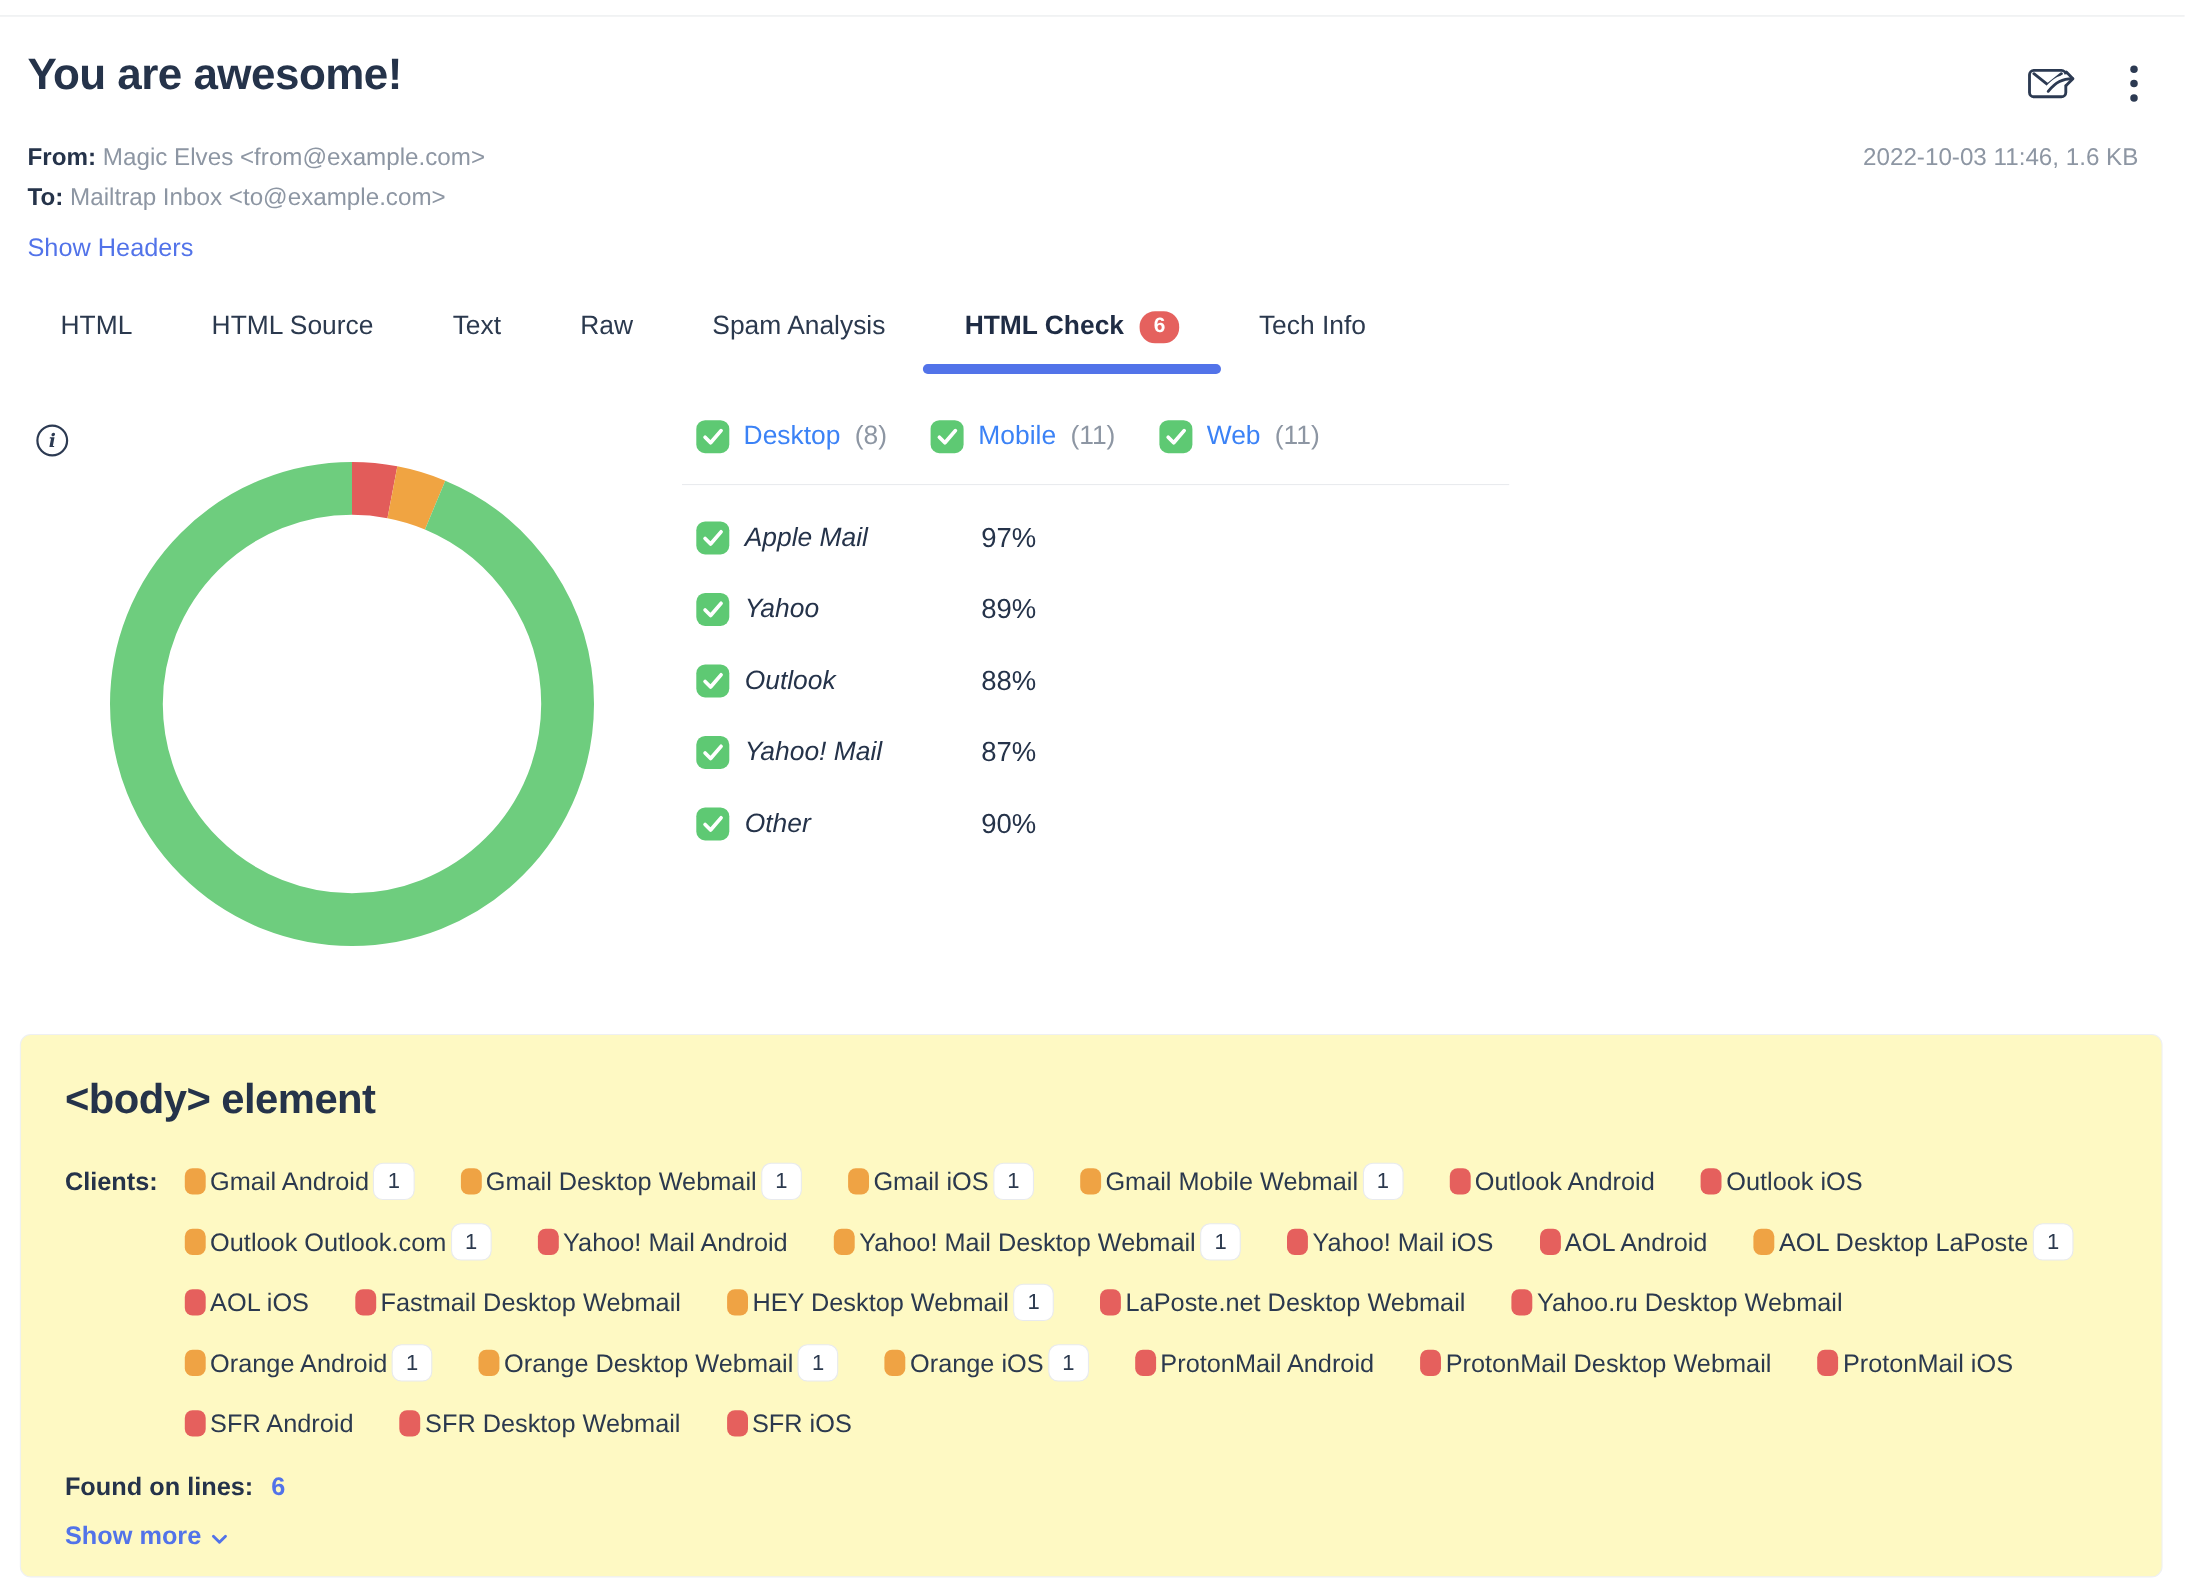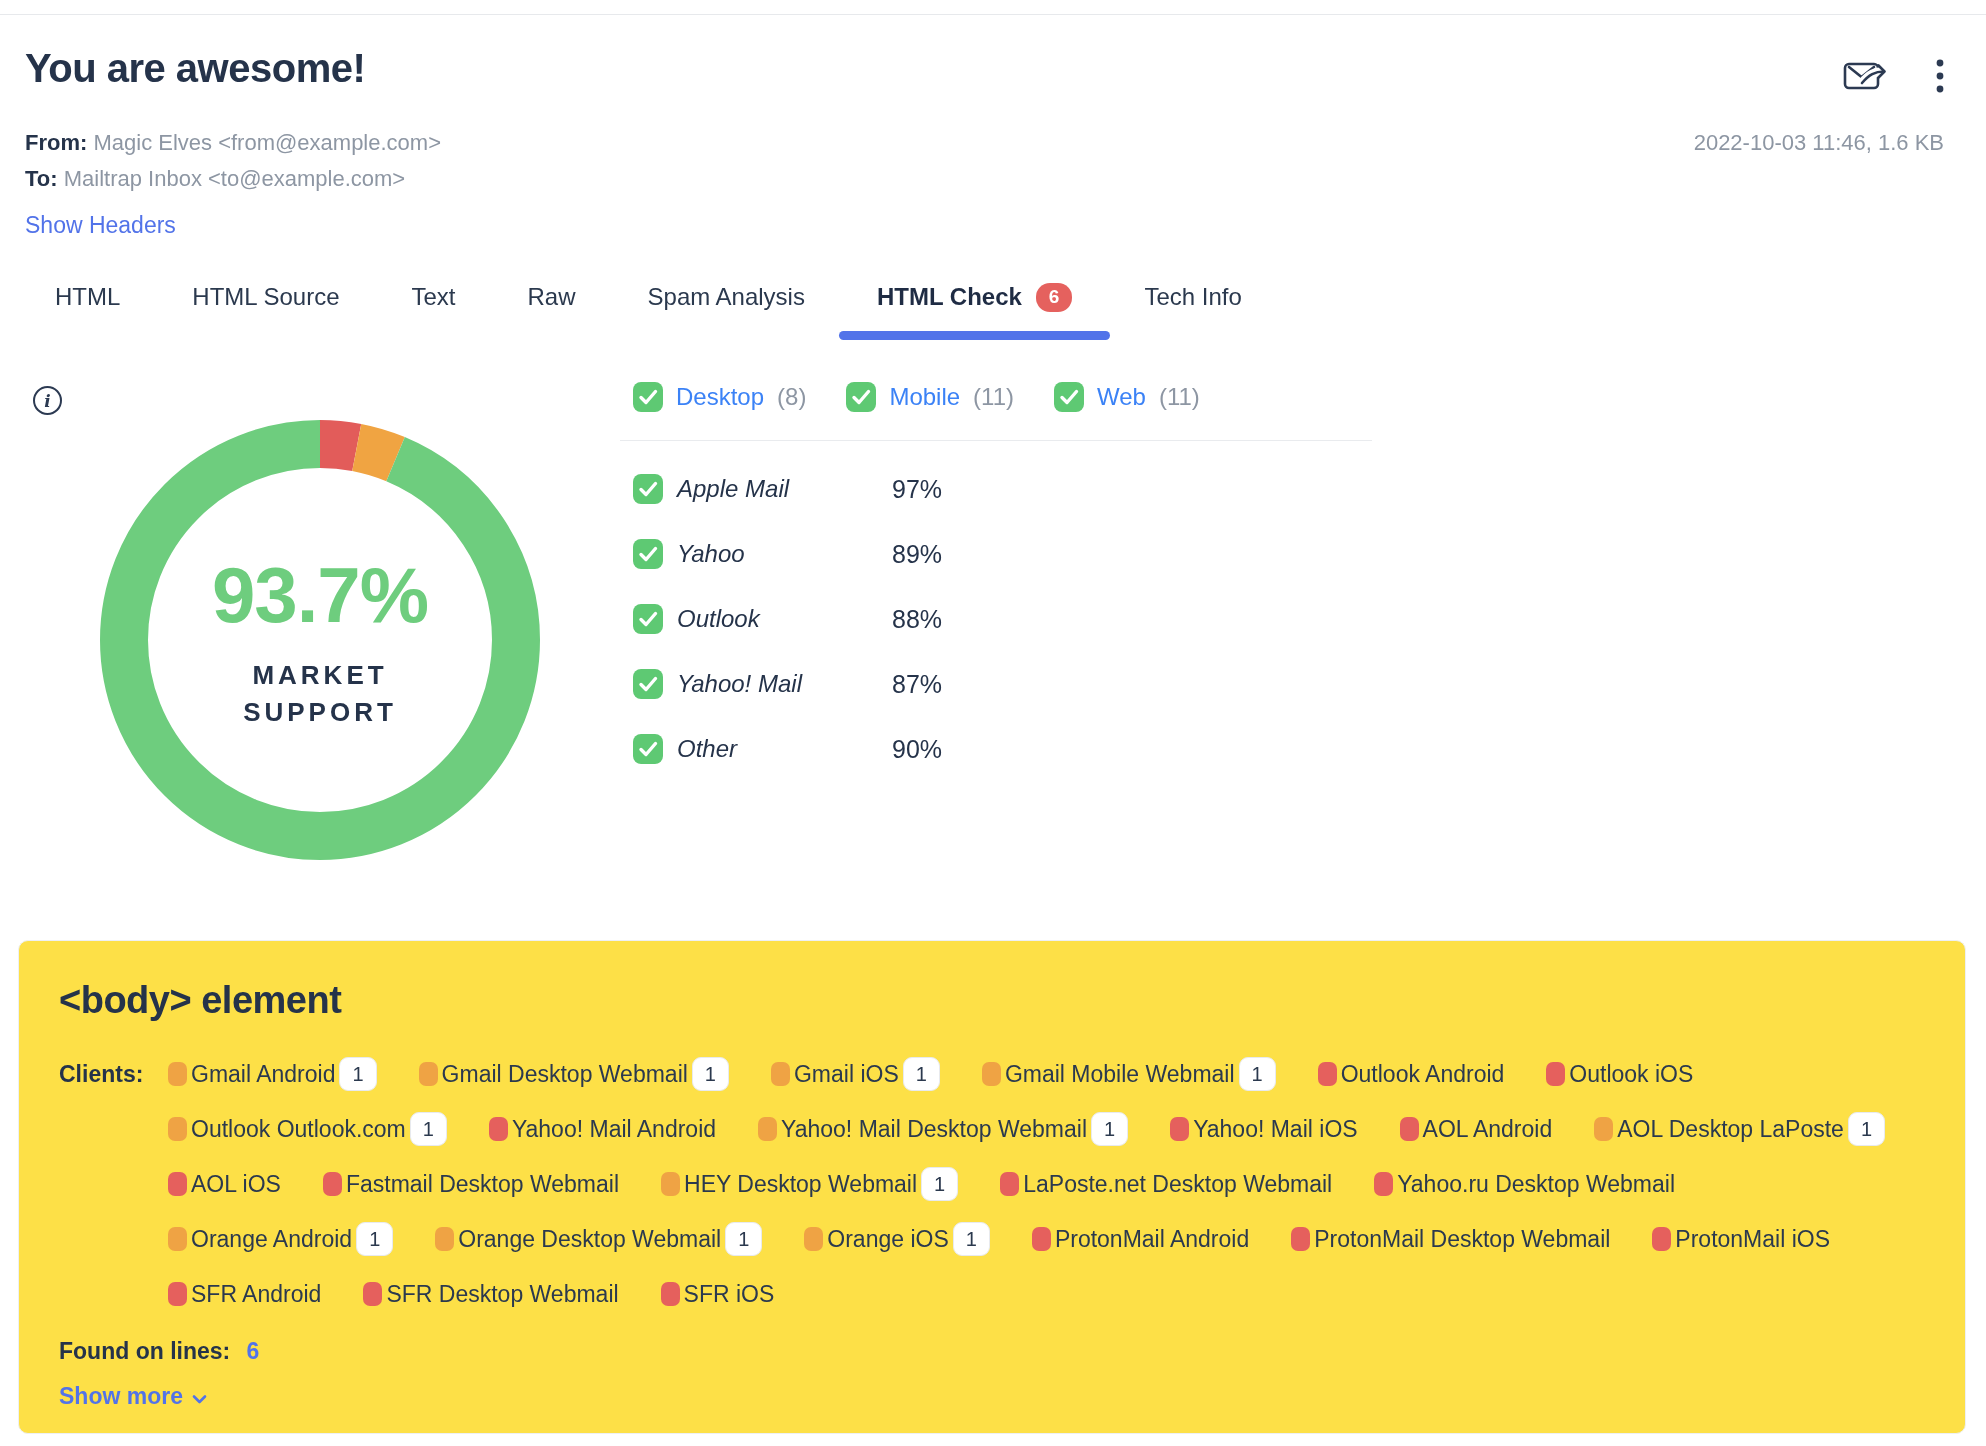--- a/index.html
+++ b/index.html
@@ -48,21 +48,21 @@
   .panel-sep { position:absolute; left:620px; top:440px; width:752px; height:1px; background:#e9ebee; }
 
   .support-list { position:absolute; left:633px; top:472px; }
   .support-row { display:flex; align-items:center; height:34px; margin-bottom:31px; }
   .support-label-group { width:259px; display:flex; align-items:center; gap:14px;font-style:italic; }
   .support-label { font-size:24px; color:#25334a; }
   .support-percent { font-size:25px; font-weight:400; color:#25334a; }
 
   
   .issue-card { position:absolute; left:18px; top:940px; width:1948px; height:494px;
-                background:#fde047; border:1px solid #eef0f3; border-radius:10px; padding:38px 40px; }
+                background:#fef9c3; border:1px solid #eef0f3; border-radius:10px; padding:38px 40px; }
   .issue-title { font-size:38px; font-weight:700; color:#25334a; letter-spacing:-0.5px; margin-bottom:34px; }
   .clients-row { display:flex; align-items:flex-start; }
   .clients-label { font-size:23px; font-weight:700; color:#25334a; flex:none; width:109px; line-height:36px; }
   .chips { flex:1; display:flex; flex-wrap:wrap; column-gap:42px; row-gap:19px; }
   .chip { display:inline-flex; align-items:center; gap:4px; height:36px; }
   .chip-dot { width:19px; height:24px; border-radius:7px; flex:none; }
   .chip-dot.partial { background:#efa344; }
   .chip-dot.unsupported { background:#e5605d; }
   .chip-name { font-size:23px; color:#2b394e; white-space:nowrap; }
   .chip-count { background:#ffffff; border:1px solid #e8eaee; border-radius:9px; padding:3px 12px;
@@ -156,27 +156,20 @@
   </nav>
 
 <div class="info-icon">i</div>
 
 <div class="donut-wrap">
   <svg width="440" height="440" viewBox="0 0 440 440">
       <circle cx="220" cy="220" r="196" fill="none" stroke="#e25c5a" stroke-width="48" stroke-dasharray="36.945129606215964 1194.559190600983" stroke-dashoffset="0" transform="rotate(-90 220 220)"></circle>
       <circle cx="220" cy="220" r="196" fill="none" stroke="#f0a442" stroke-width="48" stroke-dasharray="40.639642566837566 1190.8646776403612" stroke-dashoffset="-36.945129606215964" transform="rotate(-90 220 220)"></circle>
       <circle cx="220" cy="220" r="196" fill="none" stroke="#6ecd7e" stroke-width="48" stroke-dasharray="1153.9195480341455 77.58477217305335" stroke-dashoffset="-77.58477217305352" transform="rotate(-90 220 220)"></circle>
     </svg>
-  <div class="donut-center">
-    <div class="donut-value">93.7%</div>
-    <div class="donut-caption">
-      <div>MARKET</div>
-      <div>SUPPORT</div>
-    </div>
-  </div>
 </div>
 
 <div class="filters">
 
     <label class="filter">
       <span class="checkbox">
         <svg width="30" height="30" viewBox="0 0 30 30" fill="none">
           <path d="M8 15.5 L13 20.5 L22.5 9.5" stroke="#ffffff" stroke-width="3.4" stroke-linecap="round" stroke-linejoin="round"></path>
         </svg>
       </span>

